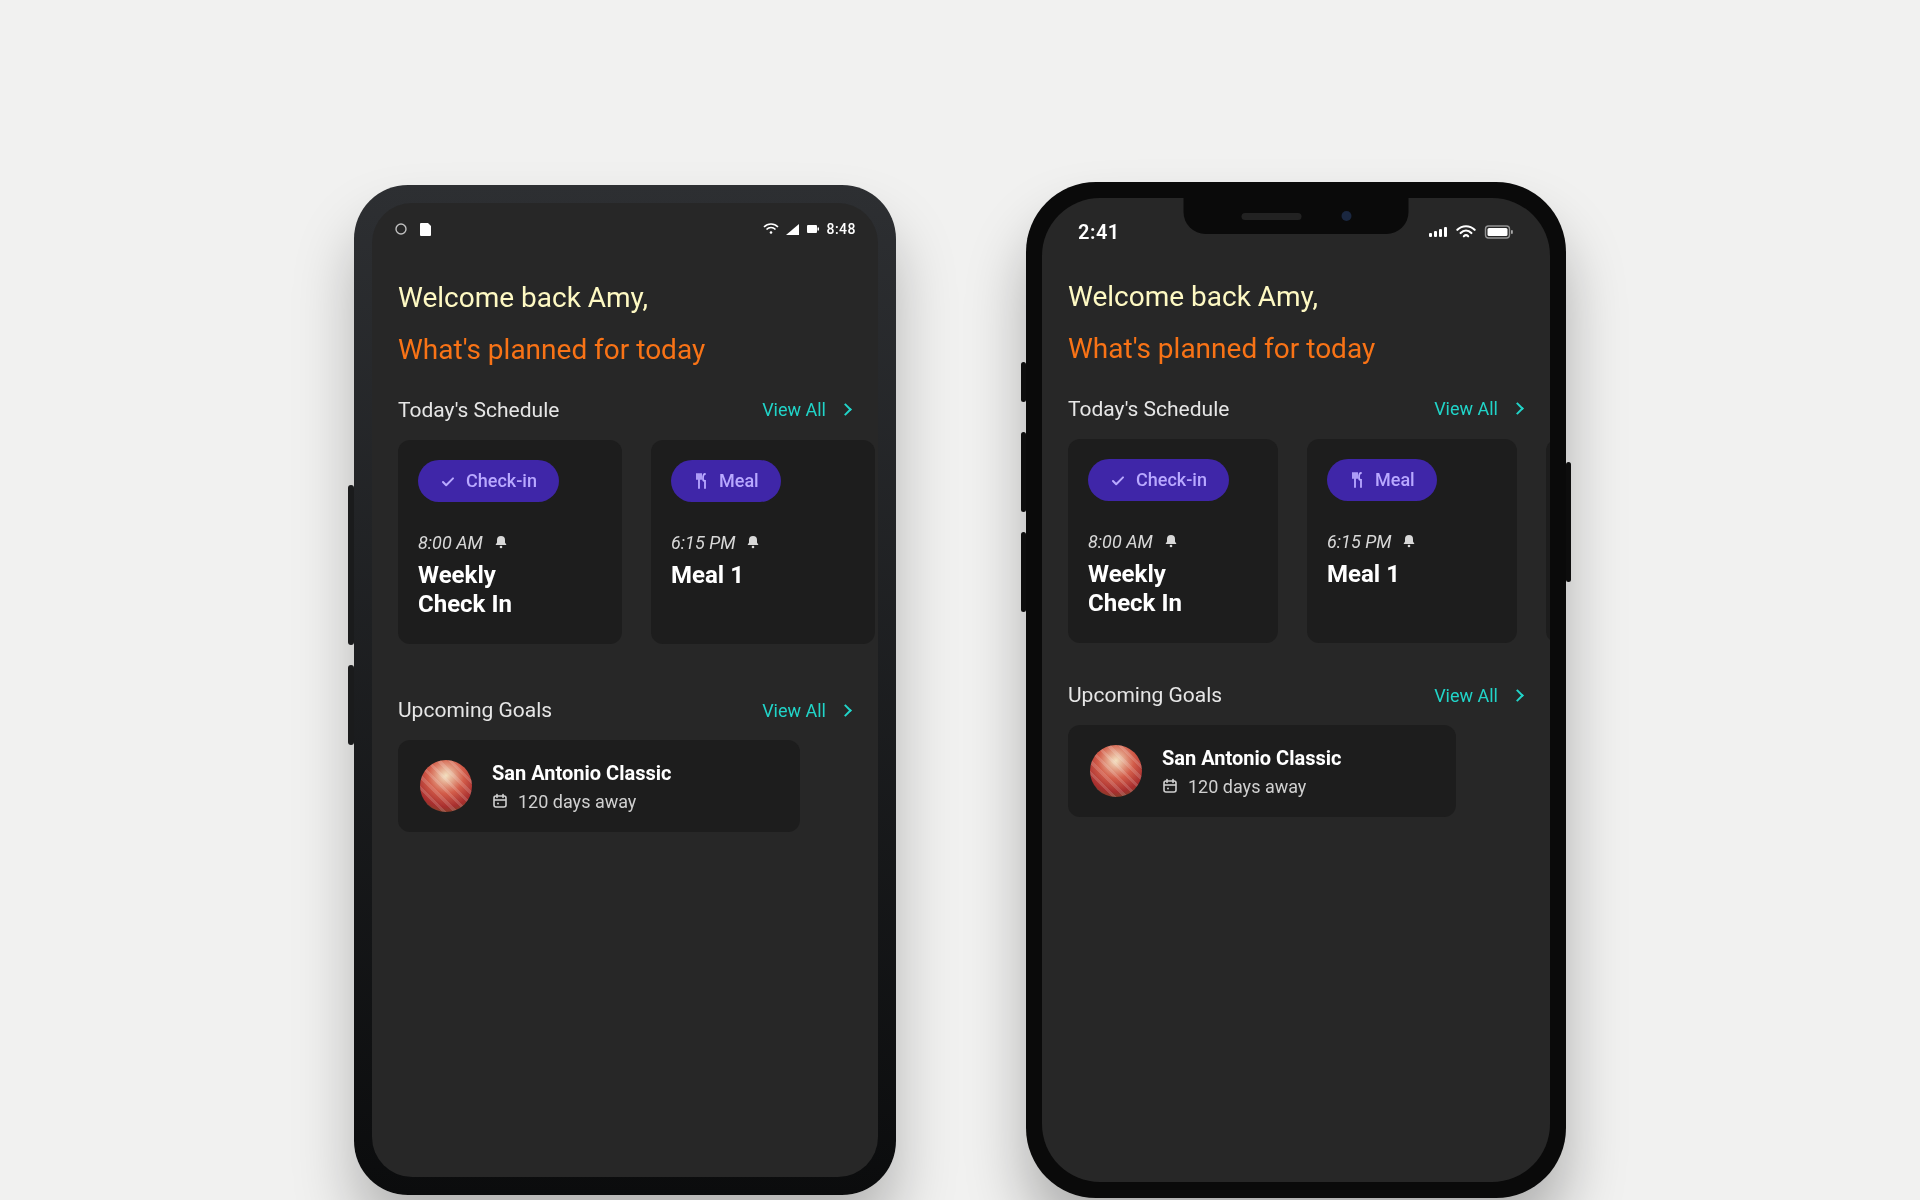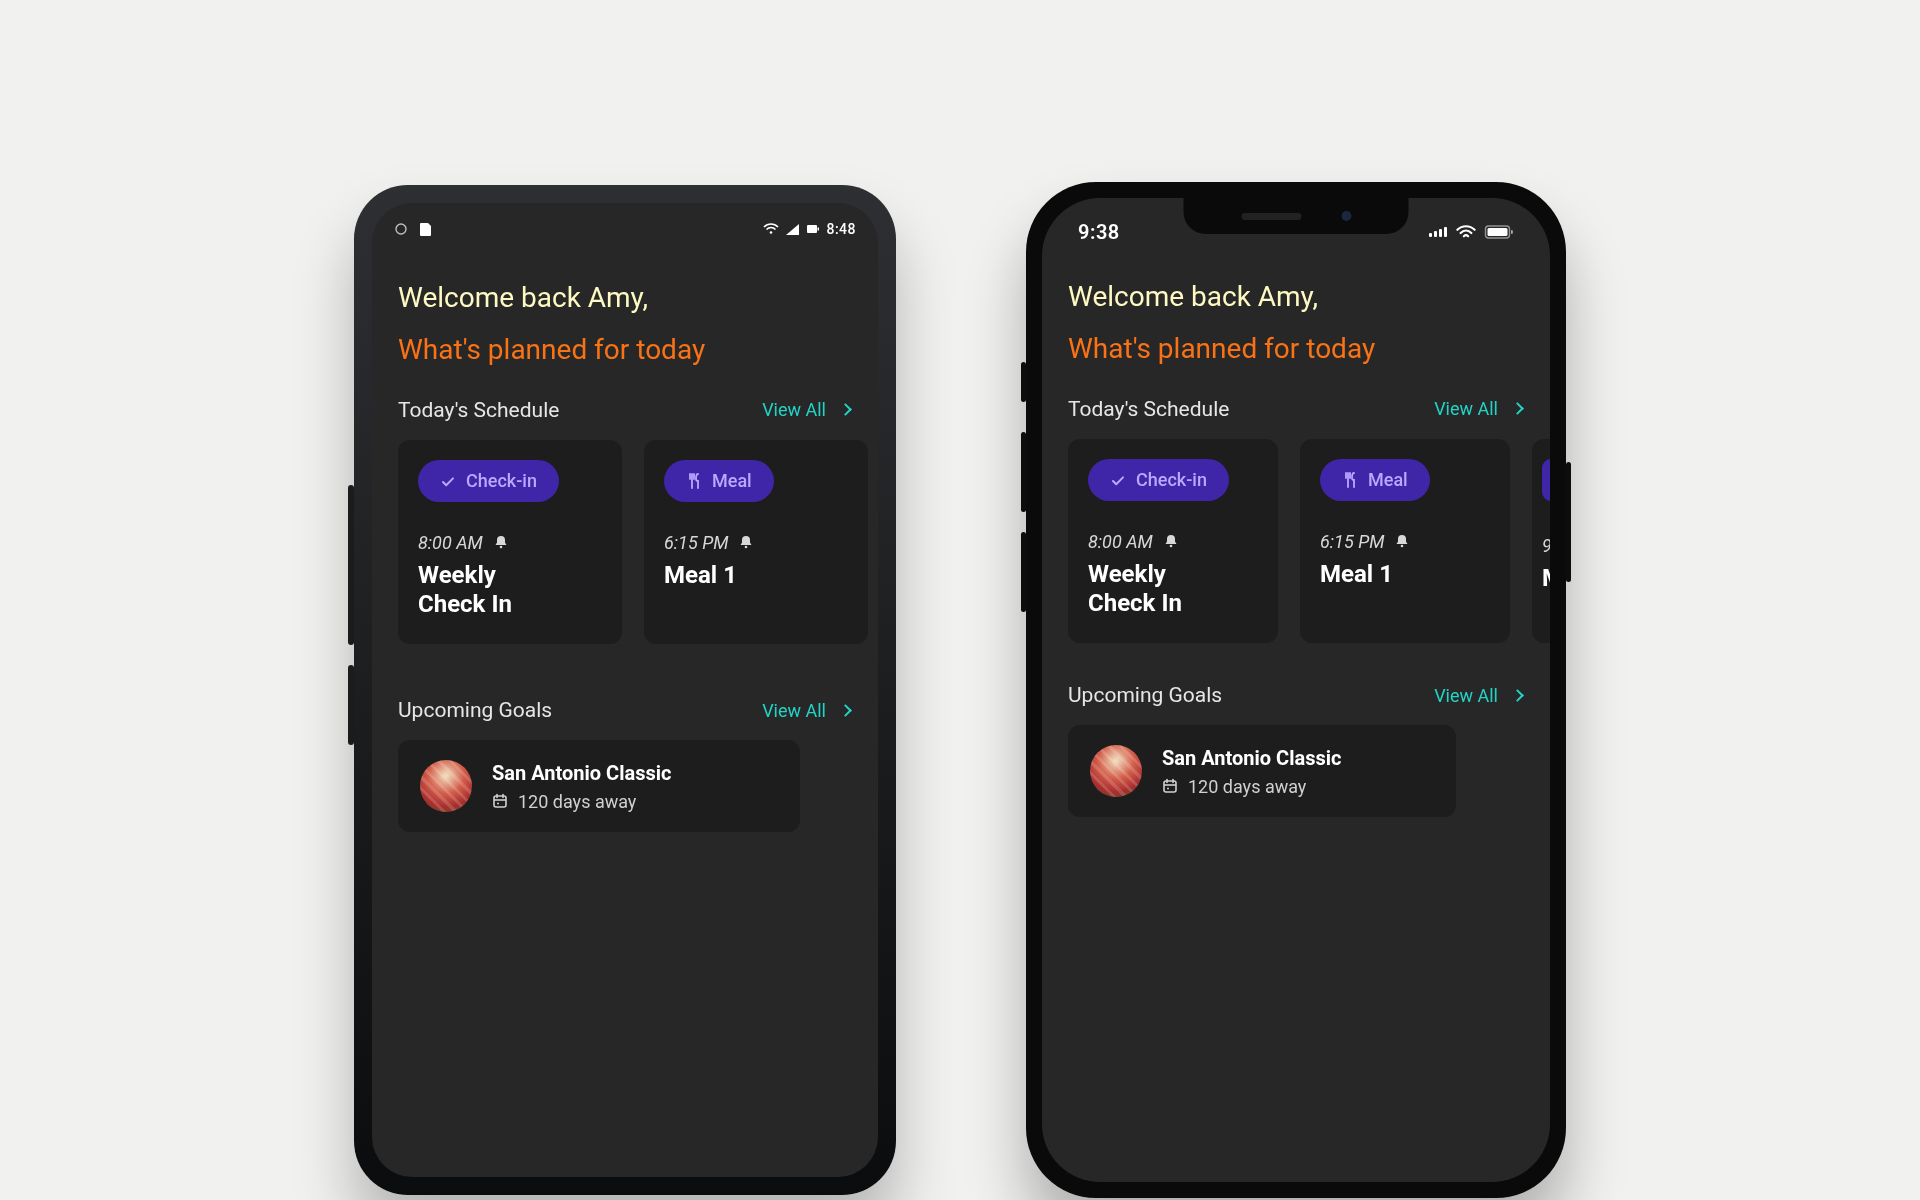--- a/index.html
+++ b/index.html
@@ -39,21 +39,21 @@
   .iphone-frame .pwri{right:-5px;top:280px;width:5px;height:120px;}
 
   
   .app{padding:36px 26px 0;color:#fff;}
   .greet1{font-size:28px;font-weight:400;color:#fef9c3;line-height:1.35;}
   .greet2{font-size:28px;font-weight:400;color:#f97316;margin-top:16px;}
   .section-head{display:flex;justify-content:space-between;align-items:center;margin-top:32px;padding-right:2px;}
   .section-title{font-size:21px;font-weight:400;color:#e6e6e6;}
   .view-all{display:flex;align-items:center;gap:15px;color:#21d4c8;font-size:18px;font-weight:400;cursor:pointer;}
   .view-all .chev{width:9px;height:9px;border-top:2px solid #21d4c8;border-right:2px solid #21d4c8;transform:rotate(45deg);}
-  .cards-row{display:flex;gap:22px;margin-top:18px;overflow:hidden;margin-right:-26px;}
+  .cards-row{display:flex;gap:29px;margin-top:18px;overflow:hidden;margin-right:-26px;}
   .sched-card{flex:0 0 224px;background:#1d1d1d;border-radius:12px;padding:20px 20px 26px;}
   .sched-card.partial{flex:0 0 28px;padding:20px 0 26px 10px;}
   .pill{display:inline-flex;align-items:center;gap:10px;background:#3f26a8;color:#b9a9ff;height:42px;padding:0 22px;border-radius:21px;font-size:18px;font-weight:500;}
   .pill.partial{padding:0 0 0 10px;width:18px;overflow:hidden;}
   .time-row{display:flex;align-items:center;gap:10px;margin-top:30px;color:#d8d8d8;font-size:18px;font-style:italic;}
   .card-title{font-size:24px;font-weight:700;color:#fff;margin-top:8px;line-height:1.2;}
   .goals-card{background:#1d1d1d;border-radius:12px;margin-top:18px;padding:20px 22px;display:flex;align-items:center;gap:20px;width:402px;}
   .goal-thumb{width:52px;height:52px;border-radius:50%;background:radial-gradient(circle at 50% 30%,#f3e0c0,#d35d4a 40%,#a82e2e 70%,#552 100%);flex-shrink:0;position:relative;overflow:hidden;}
   .goal-thumb::after{content:"";position:absolute;inset:0;background:repeating-linear-gradient(45deg,rgba(255,255,255,.15) 0 3px,transparent 3px 8px);}
   .goal-title{font-size:20px;font-weight:700;color:#fff;}
@@ -223,21 +223,21 @@
   <div class="side mute"></div>
   <div class="side vup"></div>
   <div class="side vdn"></div>
   <div class="side pwri"></div>
   <div class="iphone-inner">
     <div class="notch">
       <div class="speaker"></div>
       <div class="cam-dot"></div>
     </div>
     <div class="iphone-status">
-      <div class="ip-time">9:38</div>
+      <div class="ip-time">2:41</div>
       <div class="ip-right">
         <svg width="20" height="12" viewBox="0 0 18 12" style="color:#fff">
             <use href="#i-cell-ip"></use>
           </svg>
         <svg width="20" height="14" viewBox="0 0 18 13" style="color:#fff">
             <use href="#i-wifi-ip"></use>
           </svg>
         <svg width="30" height="14" viewBox="0 0 29 14" style="color:#fff">
             <use href="#i-batt-ip"></use>
           </svg>

